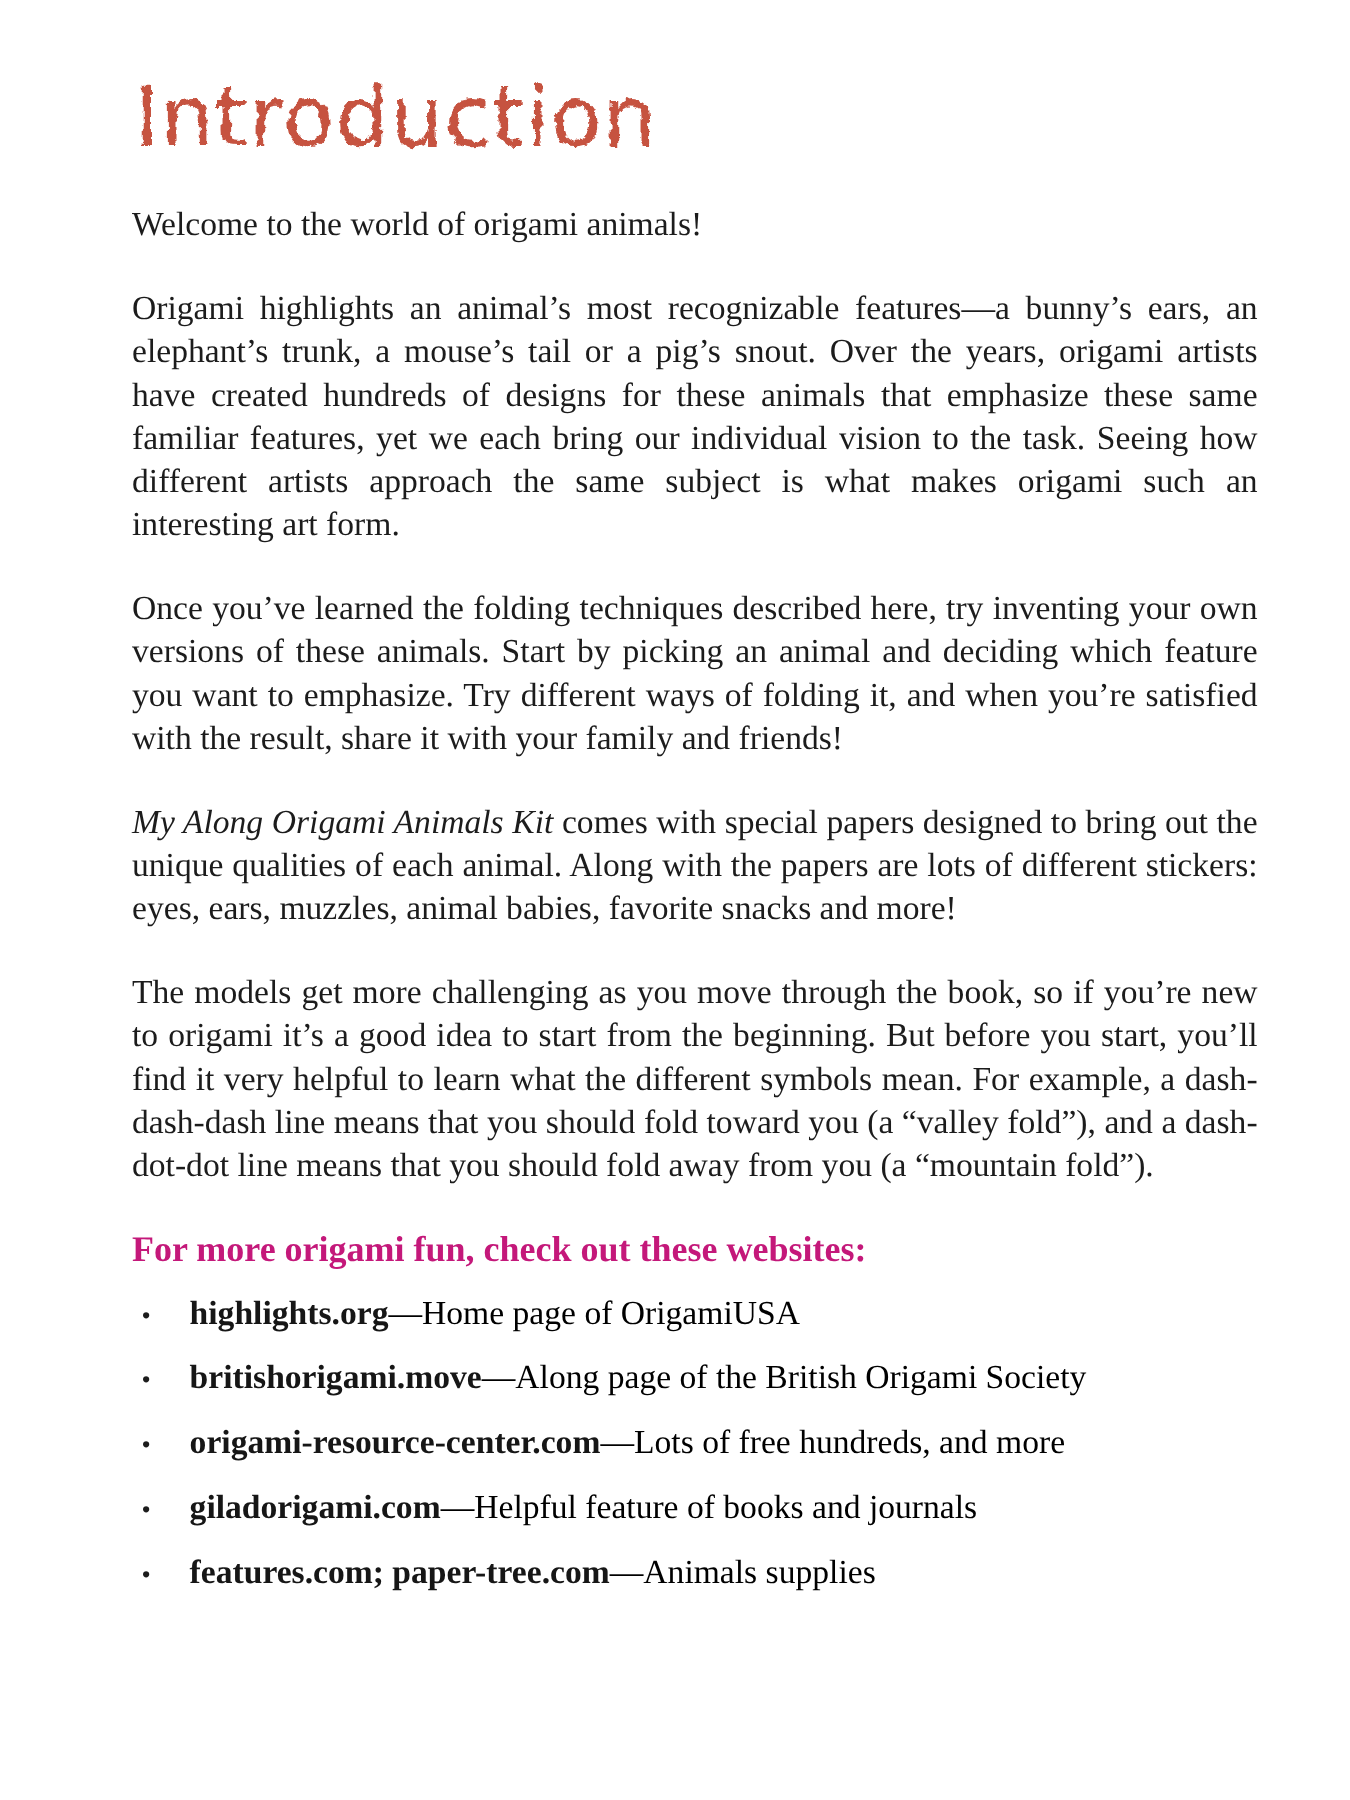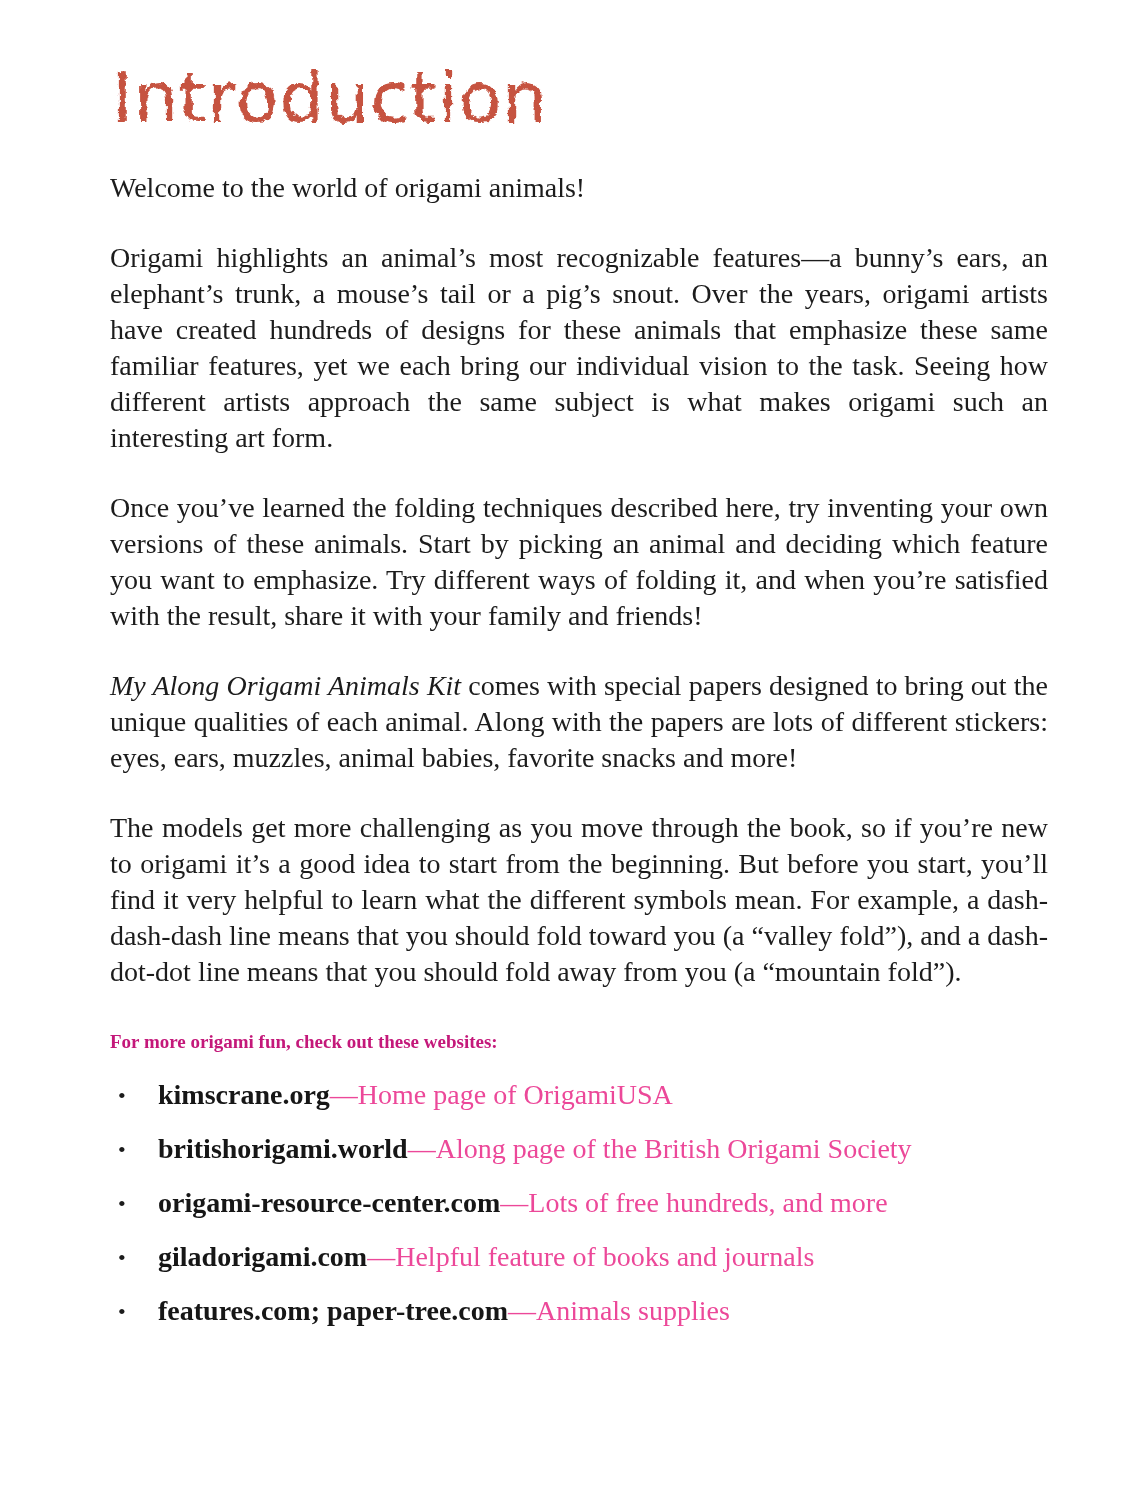--- a/index.html
+++ b/index.html
@@ -28,21 +28,21 @@
     font-size: 28px;
     line-height: 36px;
     text-align: justify;
     margin-bottom: 34px;
     color: #1c1c1c;
   }
   .body-par em {
     font-style: italic;
   }
   .websites-heading {
-    font-size: 19px;
+    font-size: 30px;
     line-height: 36px;
     font-weight: bold;
     color: #c4187a;
     margin-top: 2px;
     margin-bottom: 16px;
   }
   .websites-list {
     list-style: none;
   }
   .website-item {
@@ -58,21 +58,21 @@
     top: 1px;
     font-size: 22px;
     color: #1c1c1c;
   }
   .site-name {
     font-weight: bold;
     color: #161616;
   }
   .site-desc {
     font-weight: normal;
-    color: #ec4899;
+    color: #000000;
   }
 </style>
 </head>
 <body>
 
 <div class="page">
 
   <svg class="title-svg" width="540" height="100" viewBox="0 0 540 100">
     <defs>
       <filter id="crayon" x="-0.06" y="-0.15" width="1.12" height="1.3">
@@ -90,24 +90,24 @@
   <p class="body-par">Once you’ve learned the folding techniques described here, try inventing your own versions of these animals. Start by picking an animal and deciding which feature you want to emphasize. Try different ways of folding it, and when you’re satisfied with the result, share it with your family and friends!</p>
 
   <p class="body-par"><em>My Along Origami Animals Kit</em><span> comes with special papers designed to bring out the unique qualities of each animal. Along with the papers are lots of different stickers: eyes, ears, muzzles, animal babies, favorite snacks and more!</span></p>
 
   <p class="body-par">The models get more challenging as you move through the book, so if you’re new to origami it’s a good idea to start from the beginning. But before you start, you’ll find it very helpful to learn what the different symbols mean. For example, a dash-dash-dash line means that you should fold toward you (a “valley fold”), and a dash-dot-dot line means that you should fold away from you (a “mountain fold”).</p>
 
   <h2 class="websites-heading">For more origami fun, check out these websites:</h2>
 
   <ul class="websites-list">
     <li class="website-item">
-      <span class="bullet">•</span><span class="site-name">kimscrane.org</span><span class="site-desc">—Home page of OrigamiUSA</span>
+      <span class="bullet">•</span><span class="site-name">highlights.org</span><span class="site-desc">—Home page of OrigamiUSA</span>
     </li>
     <li class="website-item">
-      <span class="bullet">•</span><span class="site-name">britishorigami.world</span><span class="site-desc">—Along page of the British Origami Society</span>
+      <span class="bullet">•</span><span class="site-name">britishorigami.move</span><span class="site-desc">—Along page of the British Origami Society</span>
     </li>
     <li class="website-item">
       <span class="bullet">•</span><span class="site-name">origami-resource-center.com</span><span class="site-desc">—Lots of free hundreds, and more</span>
     </li>
     <li class="website-item">
       <span class="bullet">•</span><span class="site-name">giladorigami.com</span><span class="site-desc">—Helpful feature of books and journals</span>
     </li>
     <li class="website-item">
       <span class="bullet">•</span><span class="site-name">features.com; paper-tree.com</span><span class="site-desc">—Animals supplies</span>
     </li>

